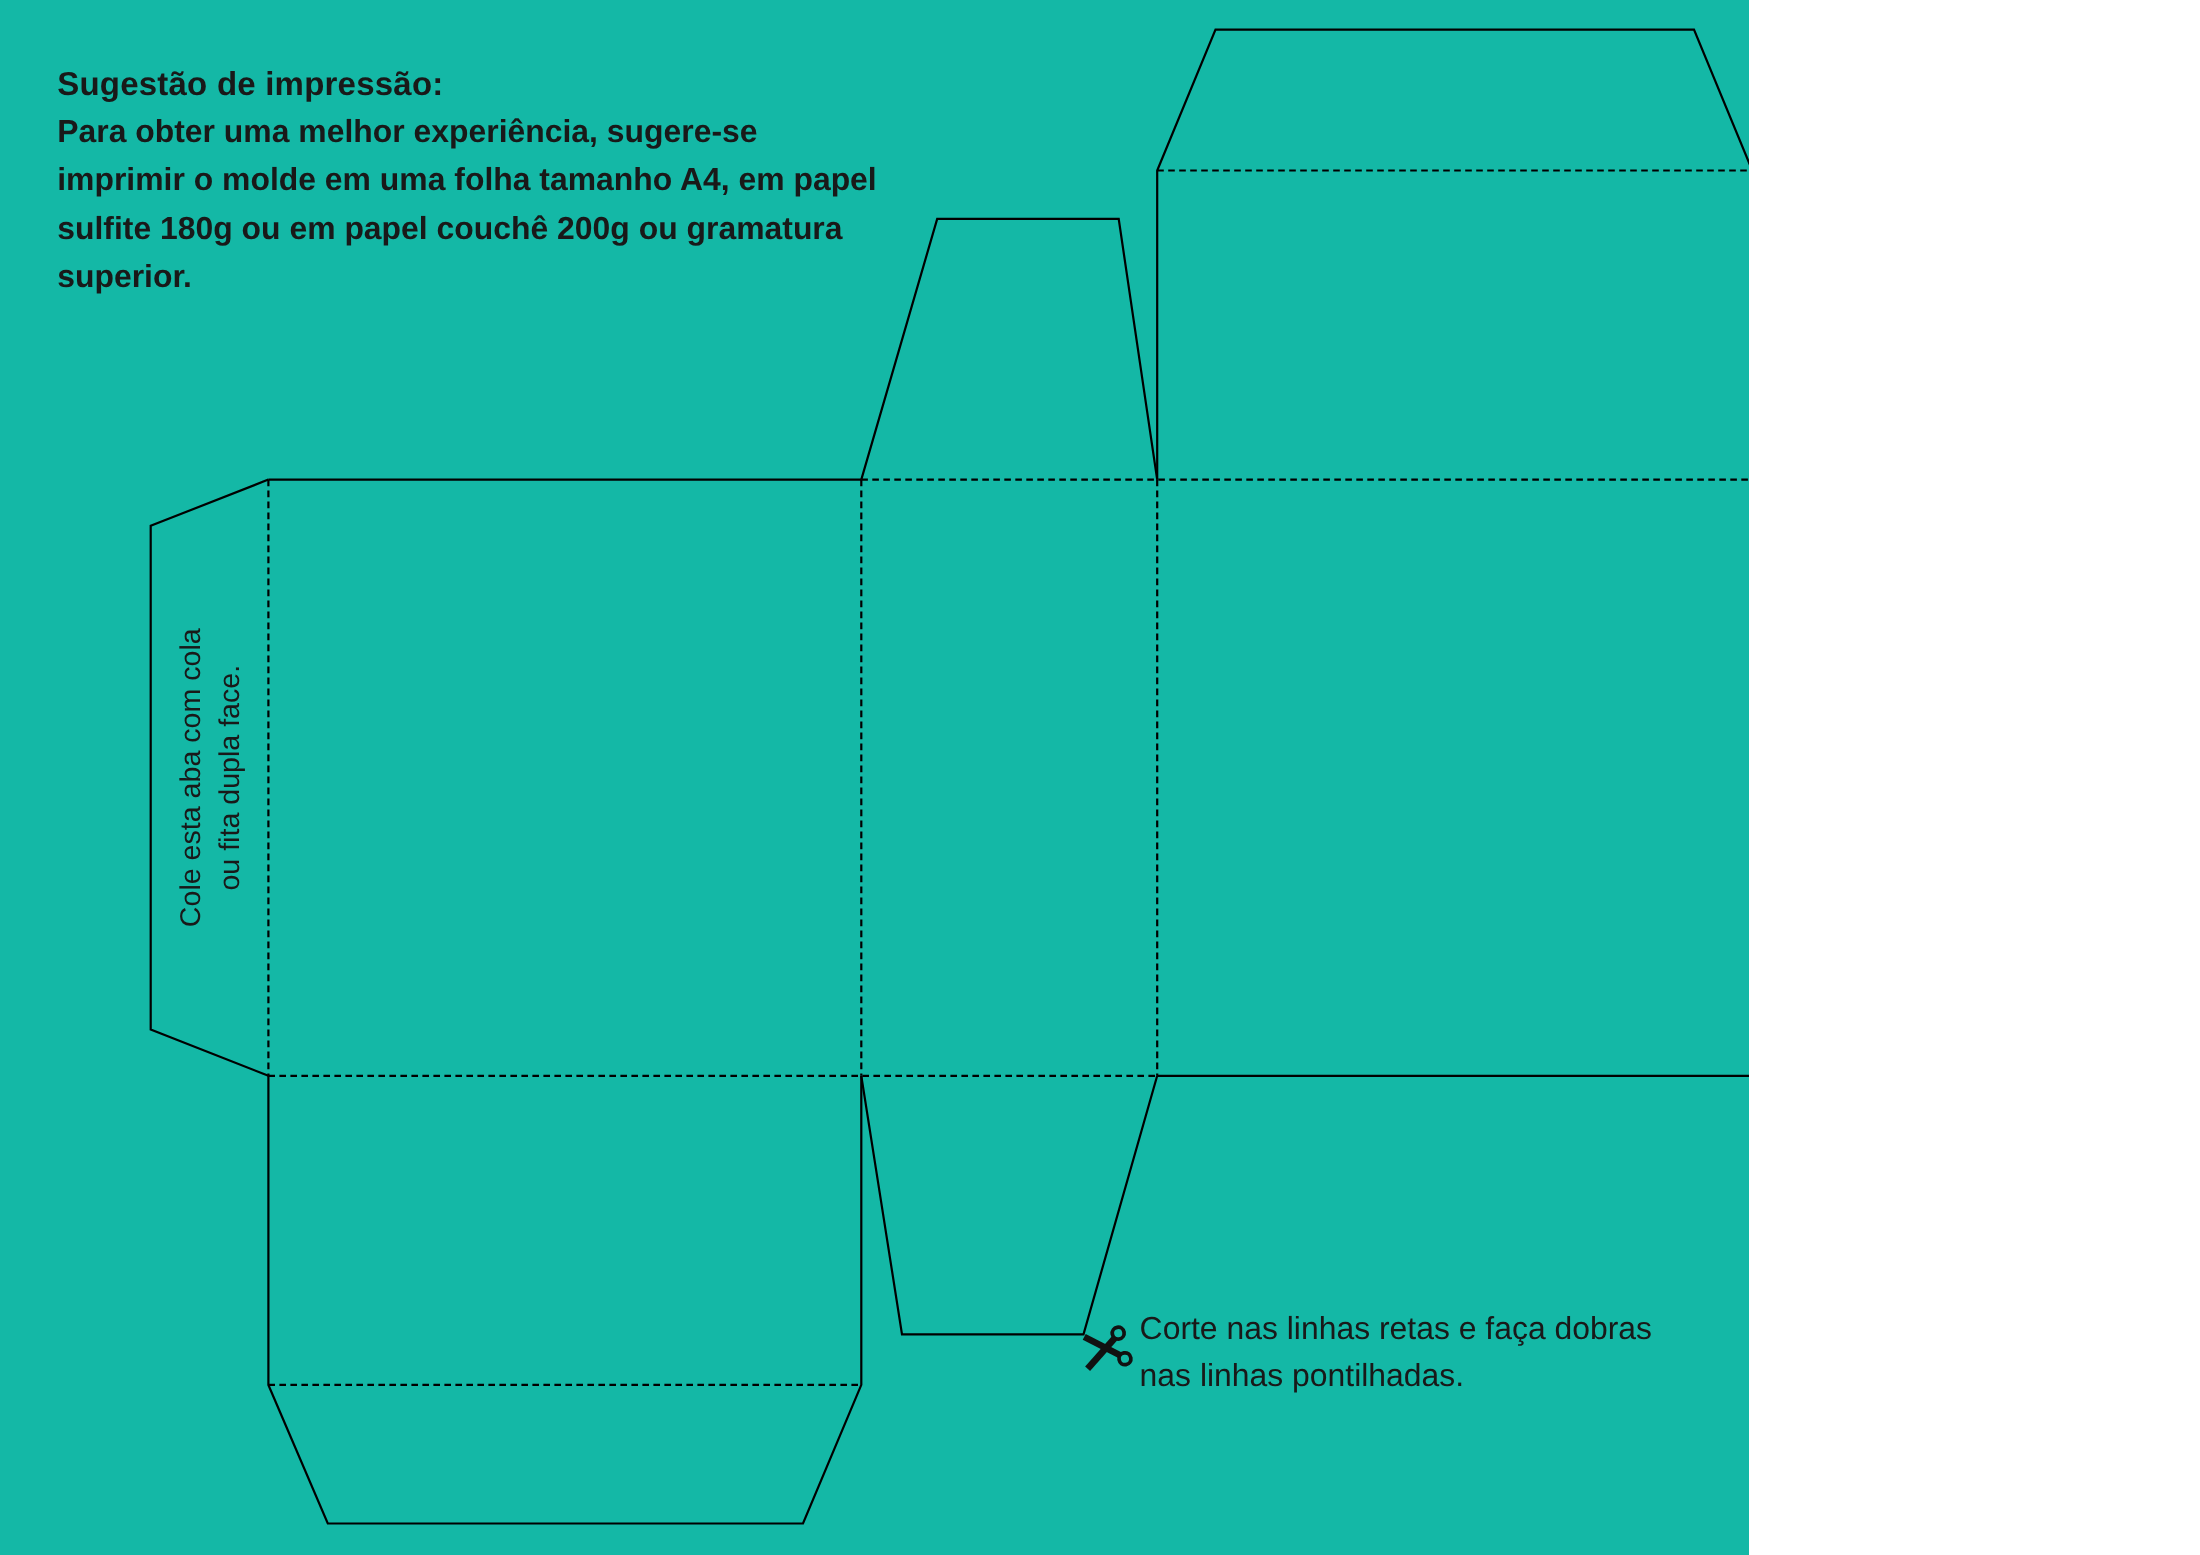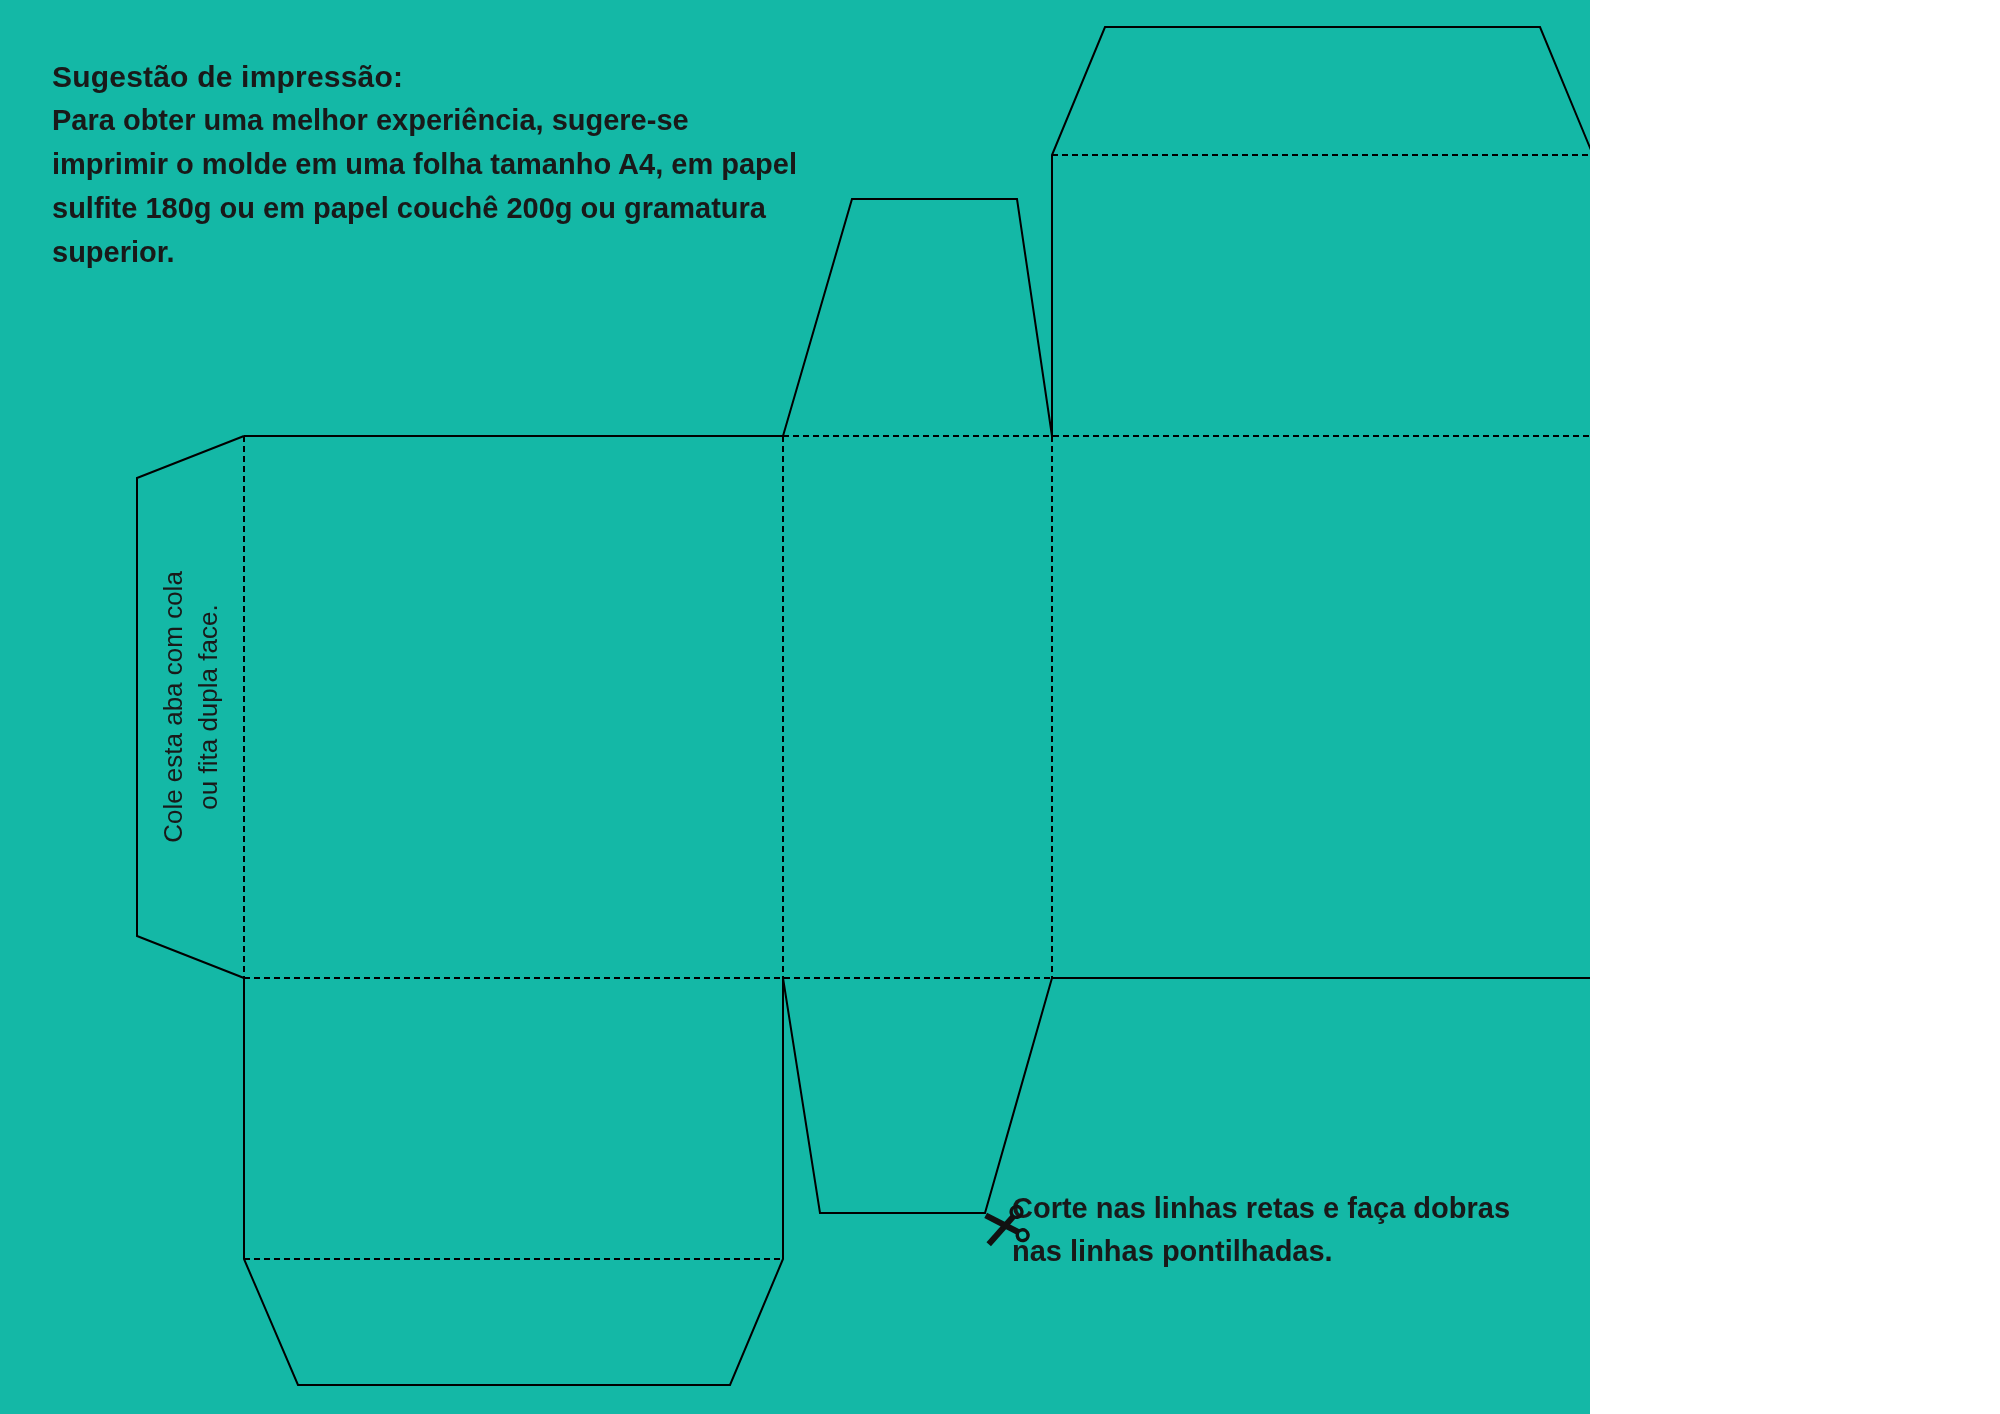--- a/index.html
+++ b/index.html
@@ -40,26 +40,25 @@
     left: 191px; top: 707px;
     transform: translate(-50%, -50%) rotate(-90deg);
     transform-origin: center center;
     font-size: 26px;
     line-height: 35px;
     text-align: center;
     white-space: pre-line;
   }
   .cut-note {
     position: absolute;
-    left: 1012px; top: 1187px;
+    left: 1036px; top: 1187px;
     margin: 0;
     font-size: 29px;
     line-height: 43px;
     white-space: pre-line;
-    font-weight: bold;
   }
   .scissors {
     position: absolute;
     left: 982px; top: 1204px;
     width: 48px; height: 46px;
     transform: rotate(-10deg);
   }
 </style>
 </head>
 <body>

